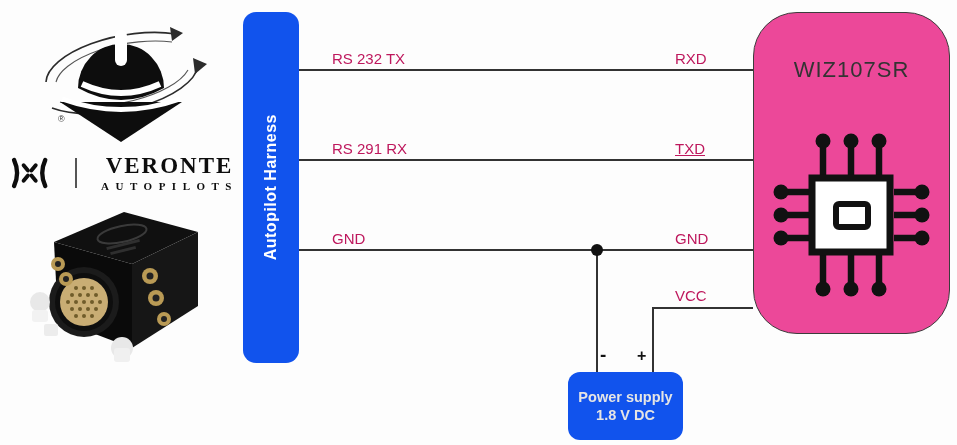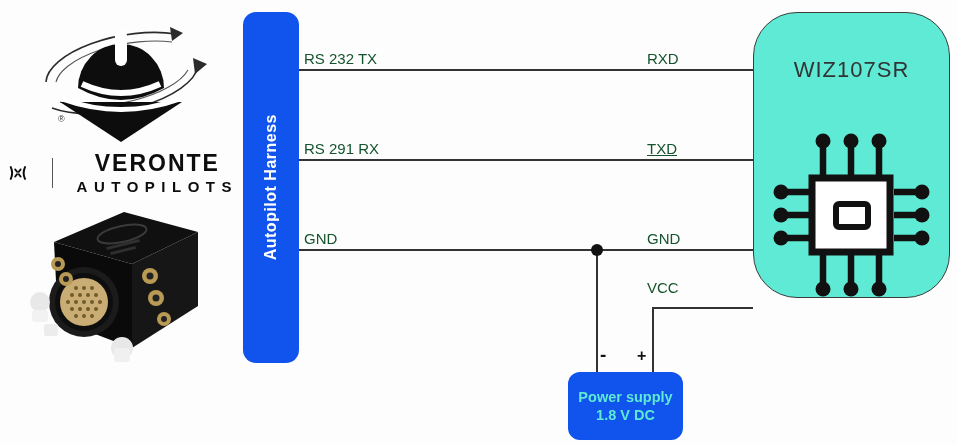--- a/index.html
+++ b/index.html
@@ -4,68 +4,68 @@
 <style>
   html,body{margin:0;padding:0;background:#fff;}
   #canvas{
     position:relative;width:957px;height:445px;background:#fdfdfd;
     font-family:"Liberation Sans",sans-serif;overflow:hidden;
   }
   .abs{position:absolute;}
   
   .wire{position:absolute;background:#333333;}
   
-  .pin-label{position:absolute;font-size:15px;color:#14532d;white-space:nowrap;line-height:16px;}
+  .pin-label{position:absolute;font-size:15px;color:#be185d;white-space:nowrap;line-height:16px;margin-left:28px;}
   .pin-right{width:100px;}
   
   #harness{
     position:absolute;left:243px;top:12px;width:56px;height:351px;
     background:#1153ed;border-radius:13px;
     display:flex;align-items:center;justify-content:center;
   }
   #harness .vtext{
     writing-mode:vertical-rl;transform:rotate(180deg);
     color:#ffffff;font-size:16px;font-weight:600;letter-spacing:.5px;white-space:nowrap;
   }
   
   #wiz-box{
-    position:absolute;left:753px;top:12px;width:197px;height:286px;
-    background:#5eead4;border:1.6px solid #3c3c3c;border-radius:44px;box-sizing:border-box;
+    position:absolute;left:753px;top:12px;width:197px;height:322px;
+    background:#ec4899;border:1.6px solid #3c3c3c;border-radius:44px;box-sizing:border-box;
   }
   #wiz-title{
     position:absolute;left:0;top:44px;width:100%;text-align:center;
     font-size:22px;color:#333333;letter-spacing:1px;
   }
   #chip-svg{position:absolute;left:17px;top:112px;}
   
   #power-box{
     position:absolute;left:568px;top:372px;width:115px;height:68px;
-    background:#1153ed;border-radius:12px;color:#5eead4;
+    background:#1153ed;border-radius:12px;color:#e5e5e5;
     display:flex;flex-direction:column;align-items:center;justify-content:center;
     font-size:14.5px;font-weight:700;line-height:18px;text-align:center;
   }
   .terminal{
     position:absolute;font-size:19px;font-weight:700;color:#111111;line-height:18px;
   }
   #junction-dot{
     position:absolute;left:591px;top:244px;width:12px;height:12px;
     background:#111111;border-radius:50%;
   }
   
   #brand-wordmark{
     position:absolute;left:8px;top:152px;width:230px;height:42px;
-    display:flex;align-items:center;gap:24px;
+    display:flex;align-items:center;gap:24px;font-family:Liberation Serif, serif;
   }
   #brand-divider{width:2px;height:30px;background:#555555;}
   #brand-nametext{display:flex;flex-direction:column;align-items:center;}
   #brand-name{
     font-size:23px;font-weight:800;letter-spacing:2px;color:#0d0d0d;line-height:23px;
   }
   #brand-sub{
-    font-size:15px;font-weight:700;letter-spacing:6.5px;color:#0d0d0d;margin-top:3px;
+    font-size:11px;font-weight:700;letter-spacing:6.5px;color:#0d0d0d;margin-top:3px;
   }
 </style>
 </head>
 <body>
 
 <div id="canvas">
 
   <svg class="abs" style="left:30px;top:8px;" width="190" height="142" viewBox="0 0 190 142">
 
     <path d="M146,26 A84,36 -10 0 0 16,74" stroke="#2b2b2b" stroke-width="1.6" fill="none"></path>
@@ -167,21 +167,21 @@
   <div class="wire" style="left:652px;top:307px;width:2px;height:66px;"></div>
   <div id="junction-dot"></div>
 
   <span class="pin-label" style="left:304px;top:51px;">RS 232 TX</span>
   <span class="pin-label" style="left:304px;top:141px;">RS 291 RX</span>
   <span class="pin-label" style="left:304px;top:231px;">GND</span>
 
   <span class="pin-label pin-right" style="left:647px;top:51px;">RXD</span>
   <span class="pin-label pin-right" style="left:647px;top:141px;text-decoration:underline;">TXD</span>
   <span class="pin-label pin-right" style="left:647px;top:231px;">GND</span>
-  <span class="pin-label pin-right" style="left:647px;top:280px;">VCC</span>
+  <span class="pin-label pin-right" style="left:647px;top:288px;">VCC</span>
 
   <div id="wiz-box">
     <div id="wiz-title">WIZ107SR</div>
     <svg id="chip-svg" width="160" height="180" viewBox="0 0 160 180">
       <g stroke="#111111" stroke-width="6.5">
         <line x1="52" y1="50" x2="52" y2="22"></line>
           <line x1="80" y1="50" x2="80" y2="22"></line>
           <line x1="108" y1="50" x2="108" y2="22"></line>
         <line x1="52" y1="130" x2="52" y2="158"></line>
           <line x1="80" y1="130" x2="80" y2="158"></line>

